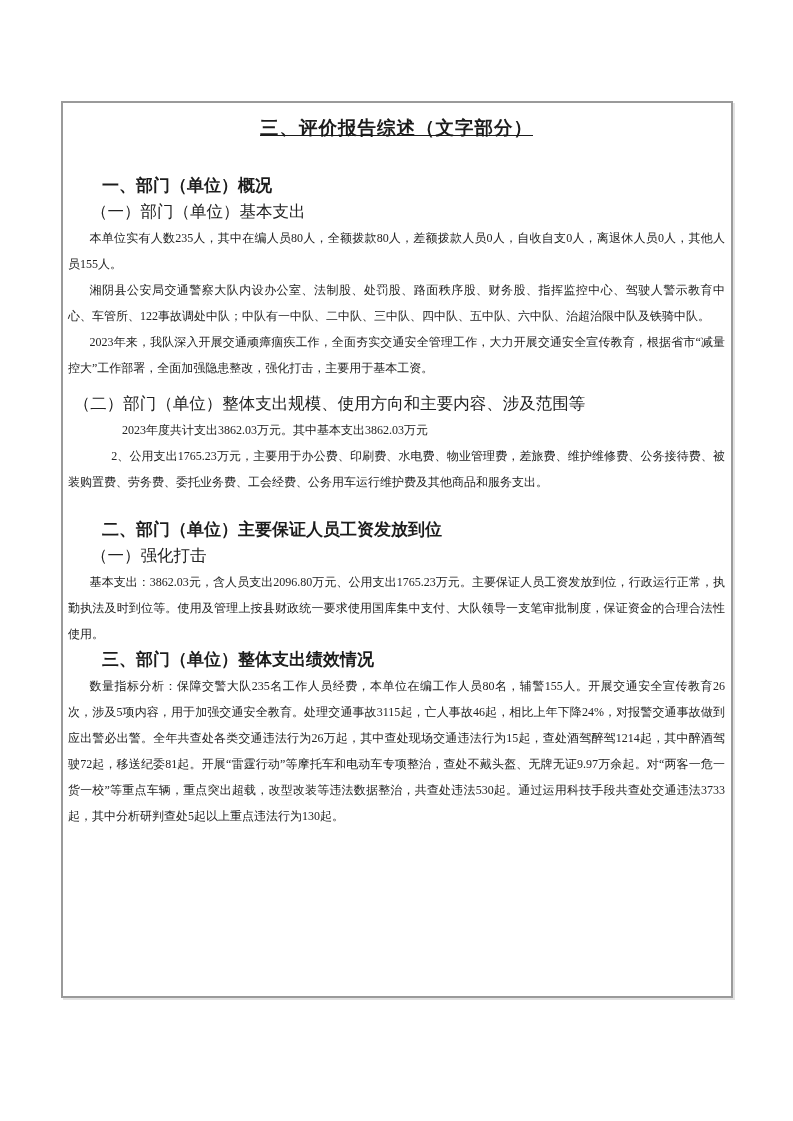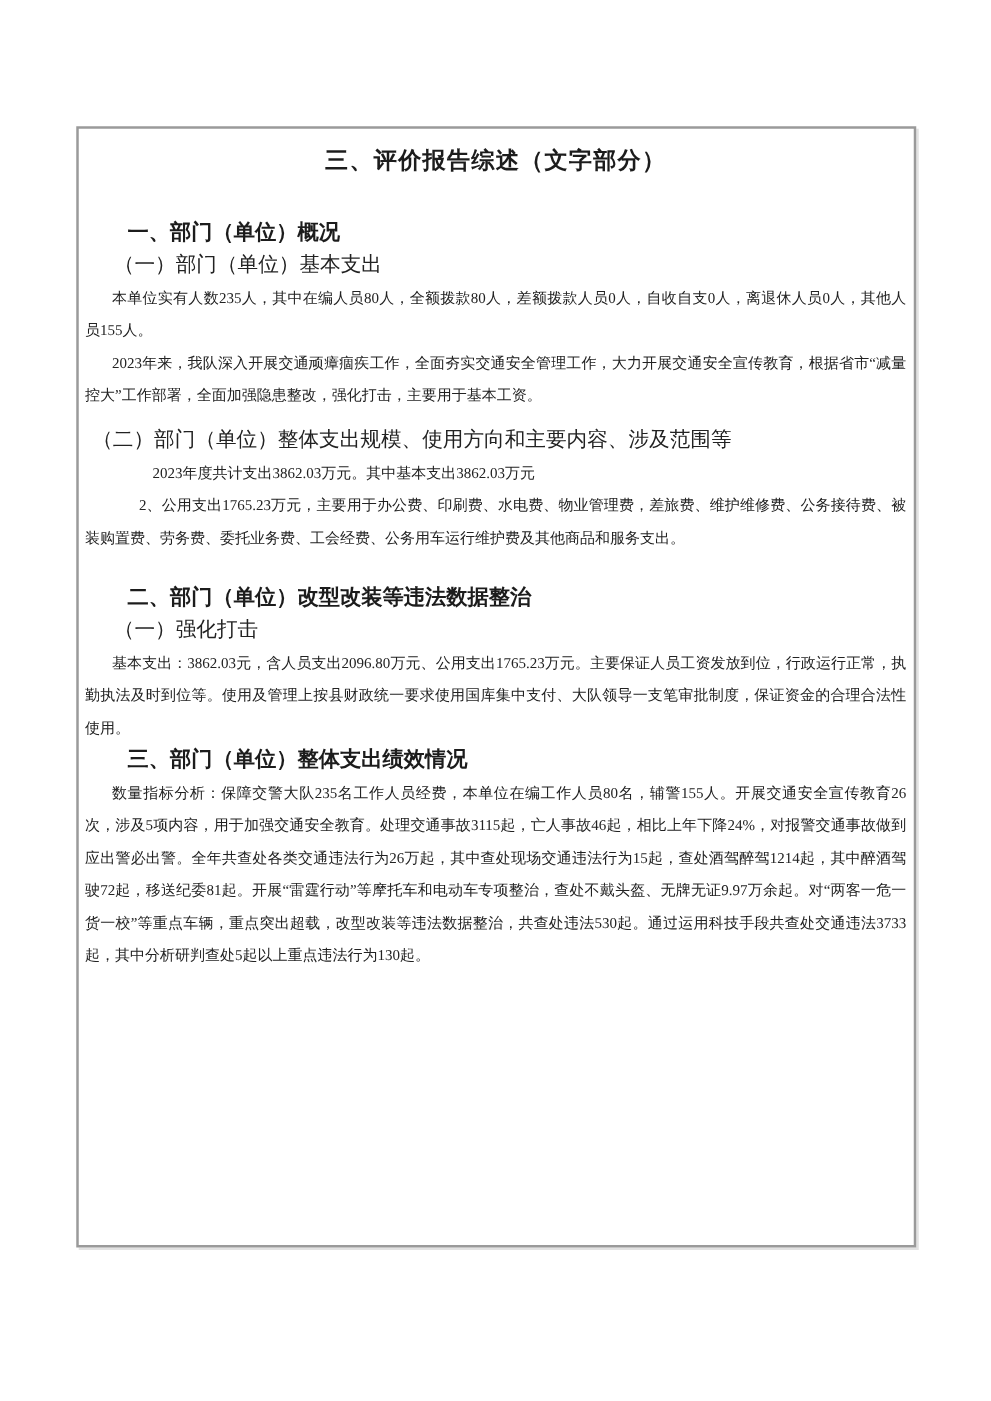--- a/index.html
+++ b/index.html
@@ -24,20 +24,21 @@
   }
   .doc-title{
     font-family:"Liberation Sans","DejaVu Sans",sans-serif;
     font-weight:bold;
     font-size:18.5px;
     line-height:34px;
     text-align:center;
     letter-spacing:1px;
     margin:0 0 28px 0;
     color:#1c1c1c;
+    text-decoration:underline;
   }
   .h1{
     font-family:"Liberation Sans","DejaVu Sans",sans-serif;
     font-weight:bold;
     font-size:17px;
     line-height:26px;
     text-indent:2em;
     margin:0;
     color:#1c1c1c;
   }
@@ -77,31 +78,32 @@
 <div class="report-box">
 
   <div class="doc-title">三、评价报告综述（文字部分）</div>
 
   <div class="h1">一、部门（单位）概况</div>
 
   <div class="h2">（一）部门（单位）基本支出</div>
 
   <div class="p ind2">本单位实有人数235人，其中在编人员80人，全额拨款80人，差额拨款人员0人，自收自支0人，离退休人员0人，其他人员155人。</div>
 
+  <div class="p ind2">湘阴县公安局交通警察大队内设办公室、法制股、处罚股、路面秩序股、财务股、指挥监控中心、驾驶人警示教育中心、车管所、122事故调处中队；中队有一中队、二中队、三中队、四中队、五中队、六中队、治超治限中队及铁骑中队。</div>
 
   <div class="p ind2">2023年来，我队深入开展交通顽瘴痼疾工作，全面夯实交通安全管理工作，大力开展交通安全宣传教育，根据省市“减量控大”工作部署，全面加强隐患整改，强化打击，主要用于基本工资。</div>
 
   <div class="h2b">（二）部门（单位）整体支出规模、使用方向和主要内容、涉及范围等</div>
 
   <div class="p ind45">2023年度共计支出3862.03万元。其中基本支出3862.03万元</div>
 
 
   <div class="p ind3 gap-after">2、公用支出1765.23万元，主要用于办公费、印刷费、水电费、物业管理费，差旅费、维护维修费、公务接待费、被装购置费、劳务费、委托业务费、工会经费、公务用车运行维护费及其他商品和服务支出。</div>
 
-  <div class="h1">二、部门（单位）改型改装等违法数据整治</div>
+  <div class="h1">二、部门（单位）主要保证人员工资发放到位</div>
 
   <div class="h2">（一）强化打击</div>
 
   <div class="p ind2">基本支出：3862.03元，含人员支出2096.80万元、公用支出1765.23万元。主要保证人员工资发放到位，行政运行正常，执勤执法及时到位等。使用及管理上按县财政统一要求使用国库集中支付、大队领导一支笔审批制度，保证资金的合理合法性使用。</div>
 
   <div class="h1">三、部门（单位）整体支出绩效情况</div>
 
   <div class="p ind2">数量指标分析：保障交警大队235名工作人员经费，本单位在编工作人员80名，辅警155人。开展交通安全宣传教育26次，涉及5项内容，用于加强交通安全教育。处理交通事故3115起，亡人事故46起，相比上年下降24%，对报警交通事故做到应出警必出警。全年共查处各类交通违法行为26万起，其中查处现场交通违法行为15起，查处酒驾醉驾1214起，其中醉酒驾驶72起，移送纪委81起。开展“雷霆行动”等摩托车和电动车专项整治，查处不戴头盔、无牌无证9.97万余起。对“两客一危一货一校”等重点车辆，重点突出超载，改型改装等违法数据整治，共查处违法530起。通过运用科技手段共查处交通违法3733起，其中分析研判查处5起以上重点违法行为130起。</div>
 
 </div>

